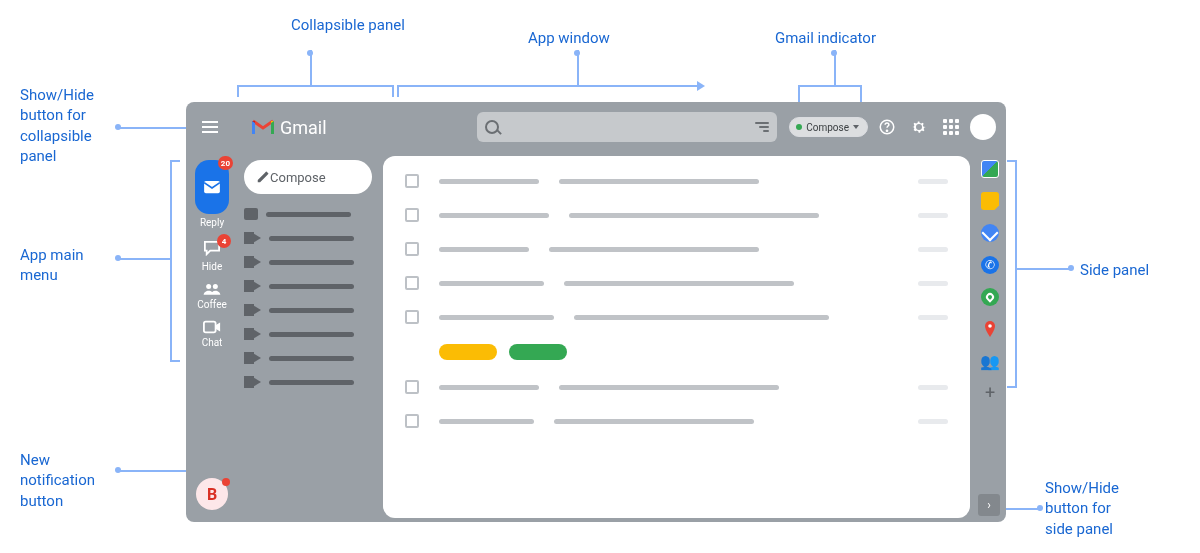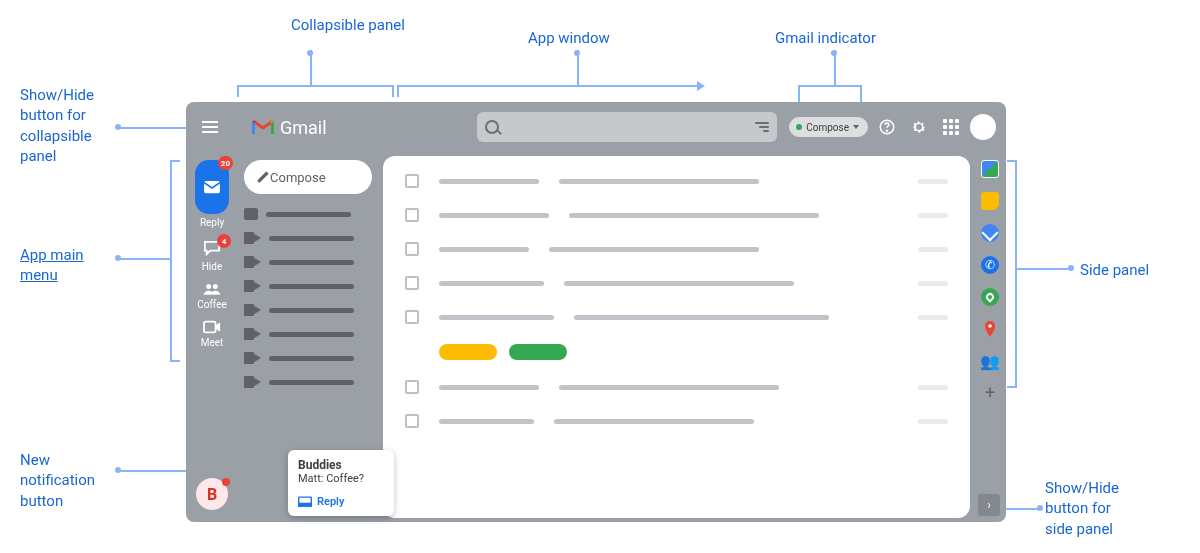--- a/index.html
+++ b/index.html
@@ -116,21 +116,21 @@
 </head>
 <body>
 
 <div class="callout" style="left:246px;top:15px;margin-left:45px;">Collapsible panel</div>
 <div class="callout" style="left:528px;top:28px;">App window</div>
 <div class="callout" style="left:775px;top:28px;">Gmail indicator</div>
 <div class="callout" style="left:20px;top:85px;">Show/Hide
 button for
 collapsible
 panel</div>
-<div class="callout" style="left:20px;top:245px;text-decoration:underline;">App main
+<div class="callout" style="left:20px;top:245px;">App main
 menu</div>
 <div class="callout" style="left:20px;top:450px;">New
 notification
 button</div>
 <div class="callout" style="left:1080px;top:260px;">Side panel</div>
 <div class="callout" style="left:1045px;top:478px;">Show/Hide
 button for
 side panel</div>
 
 <div class="leader v" style="left:310px;top:50px;height:35px;"></div>
@@ -258,21 +258,21 @@
             <circle cx="16" cy="5" r="3"></circle>
             <path d="M2 15c0-3 3-5 6-5s6 2 6 5zM11 15c0-3 2-5 5-5s6 2 6 5z"></path>
           </svg>
         <span class="lbl">Coffee</span>
       </div>
       <div class="nav-item">
         <svg width="18" height="14" viewBox="0 0 20 14" fill="none" stroke="#fff" stroke-width="2">
             <rect x="1" y="1" width="13" height="12" rx="2"></rect>
             <path d="M14 5l5-3v10l-5-3z" fill="#fff" stroke="none"></path>
           </svg>
-        <span class="lbl">Meet</span>
+        <span class="lbl">Chat</span>
       </div>
 
       <div id="notif">
         <div class="circle">
             <span>B</span>
           </div>
         <div class="alert"></div>
       </div>
     </div>
 
@@ -310,31 +310,20 @@
           </div>
         <div class="folder">
             <div style="margin-left:7px;" class="tag"></div>
             <div class="line"></div>
           </div>
         <div class="folder">
             <div style="margin-left:7px;" class="tag"></div>
             <div class="line"></div>
           </div>
       </div>
-      <div id="popup">
-        <div class="title">Buddies</div>
-        <div>Matt: Coffee?</div>
-        <div class="reply">
-          <svg width="14" height="12" viewBox="0 0 20 16" fill="none" stroke="var(--blue)" stroke-width="2">
-              <rect x="1" y="1" width="18" height="12" rx="1"></rect>
-              <rect x="1" y="10" width="18" height="4" fill="var(--blue)"></rect>
-            </svg>
-          <span>Reply</span>
-        </div>
-      </div>
     </div>
 
     <div id="main-pane">
         <div class="mail-row">
           <div class="cb"></div>
     <div class="ph" style="width:100px;background:var(--ph-gray);"></div>
     <div class="ph" style="width:200px;background:var(--ph-gray);"></div>
     <div style="flex:1"></div>
     <div class="ph" style="width:30px;background:#e8eaed;"></div>
         </div>

